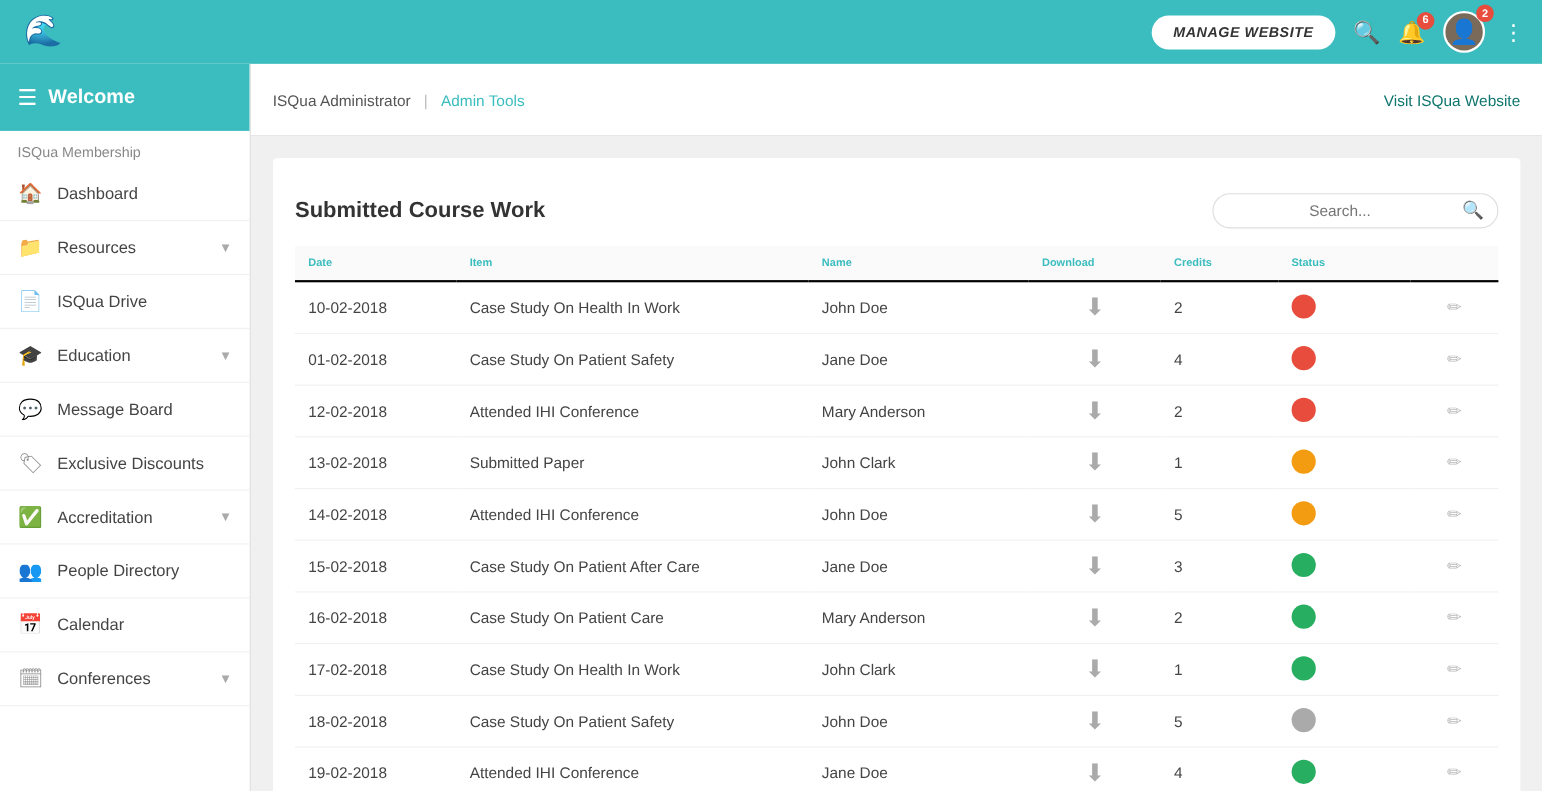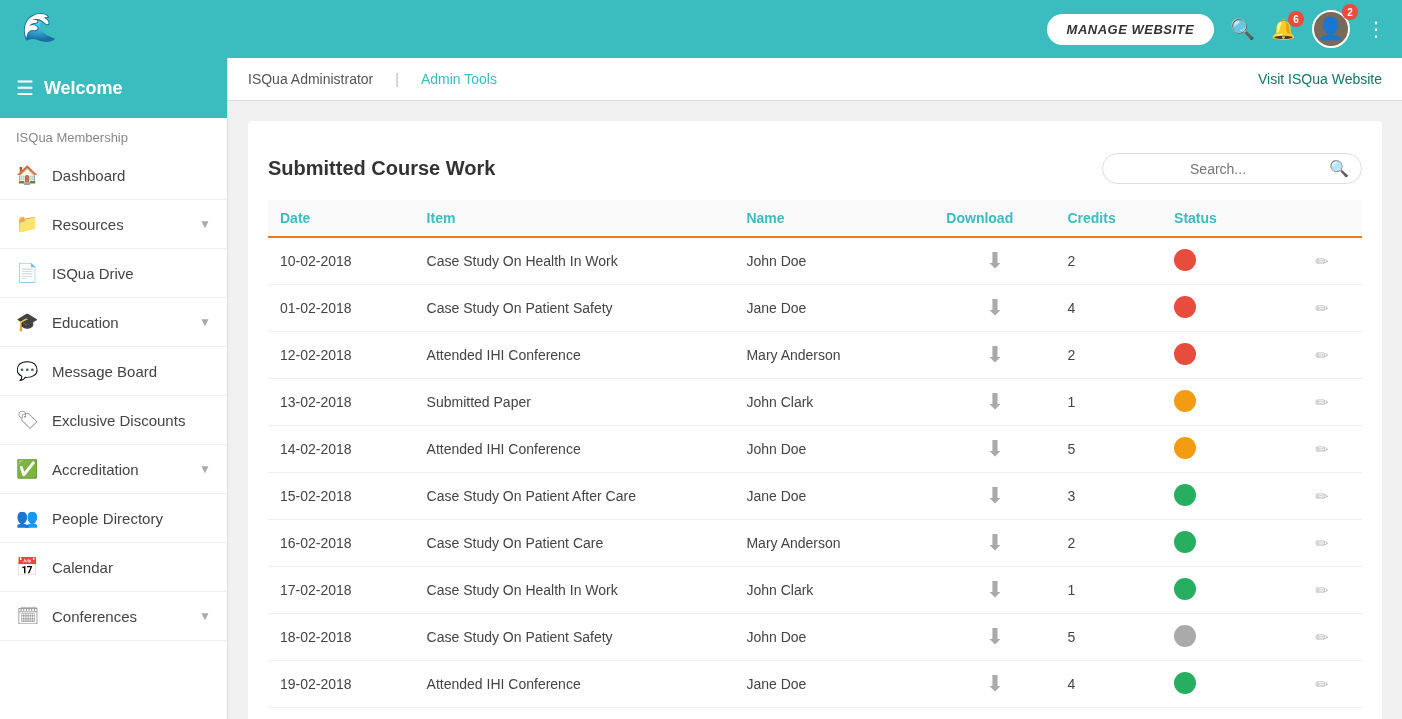--- a/index.html
+++ b/index.html
@@ -139,24 +139,24 @@
       text-align: center;
     }
     .sidebar-item-label { flex: 1; }
     .sidebar-item-arrow { color: #aaa; font-size: 12px; }
 
     
     .topnav {
       background: white;
       border-bottom: 1px solid #ddd;
       padding: 0 20px;
-      height: 43px;
-      display: flex;
-      align-items: center;
-      gap: 22px;
+      height: 66px;
+      display: flex;
+      align-items: center;
+      gap: 12px;
       flex-shrink: 0;
     }
     .topnav-item {
       color: #555;
       font-size: 14px;
     }
     .topnav-sep { color: #bbb; font-size: 14px; }
     .topnav-link {
       color: #3bbcbe;
       cursor: pointer;
@@ -221,23 +221,23 @@
 
     
     .course-table {
       width: 100%;
       border-collapse: collapse;
     }
     .course-table th {
       text-align: left;
       padding: 10px 12px;
       color: #3bbcbe;
-      font-size: 14px;
+      font-size: 10px;
       font-weight: bold;
-      border-bottom: 2px solid #f97316;
+      border-bottom: 2px solid #000000;
       background: #fafafa;
     }
     .course-table td {
       padding: 10px 12px;
       color: #444;
       font-size: 14px;
       border-bottom: 1px solid #f0f0f0;
       vertical-align: middle;
     }
     .download-icon {

